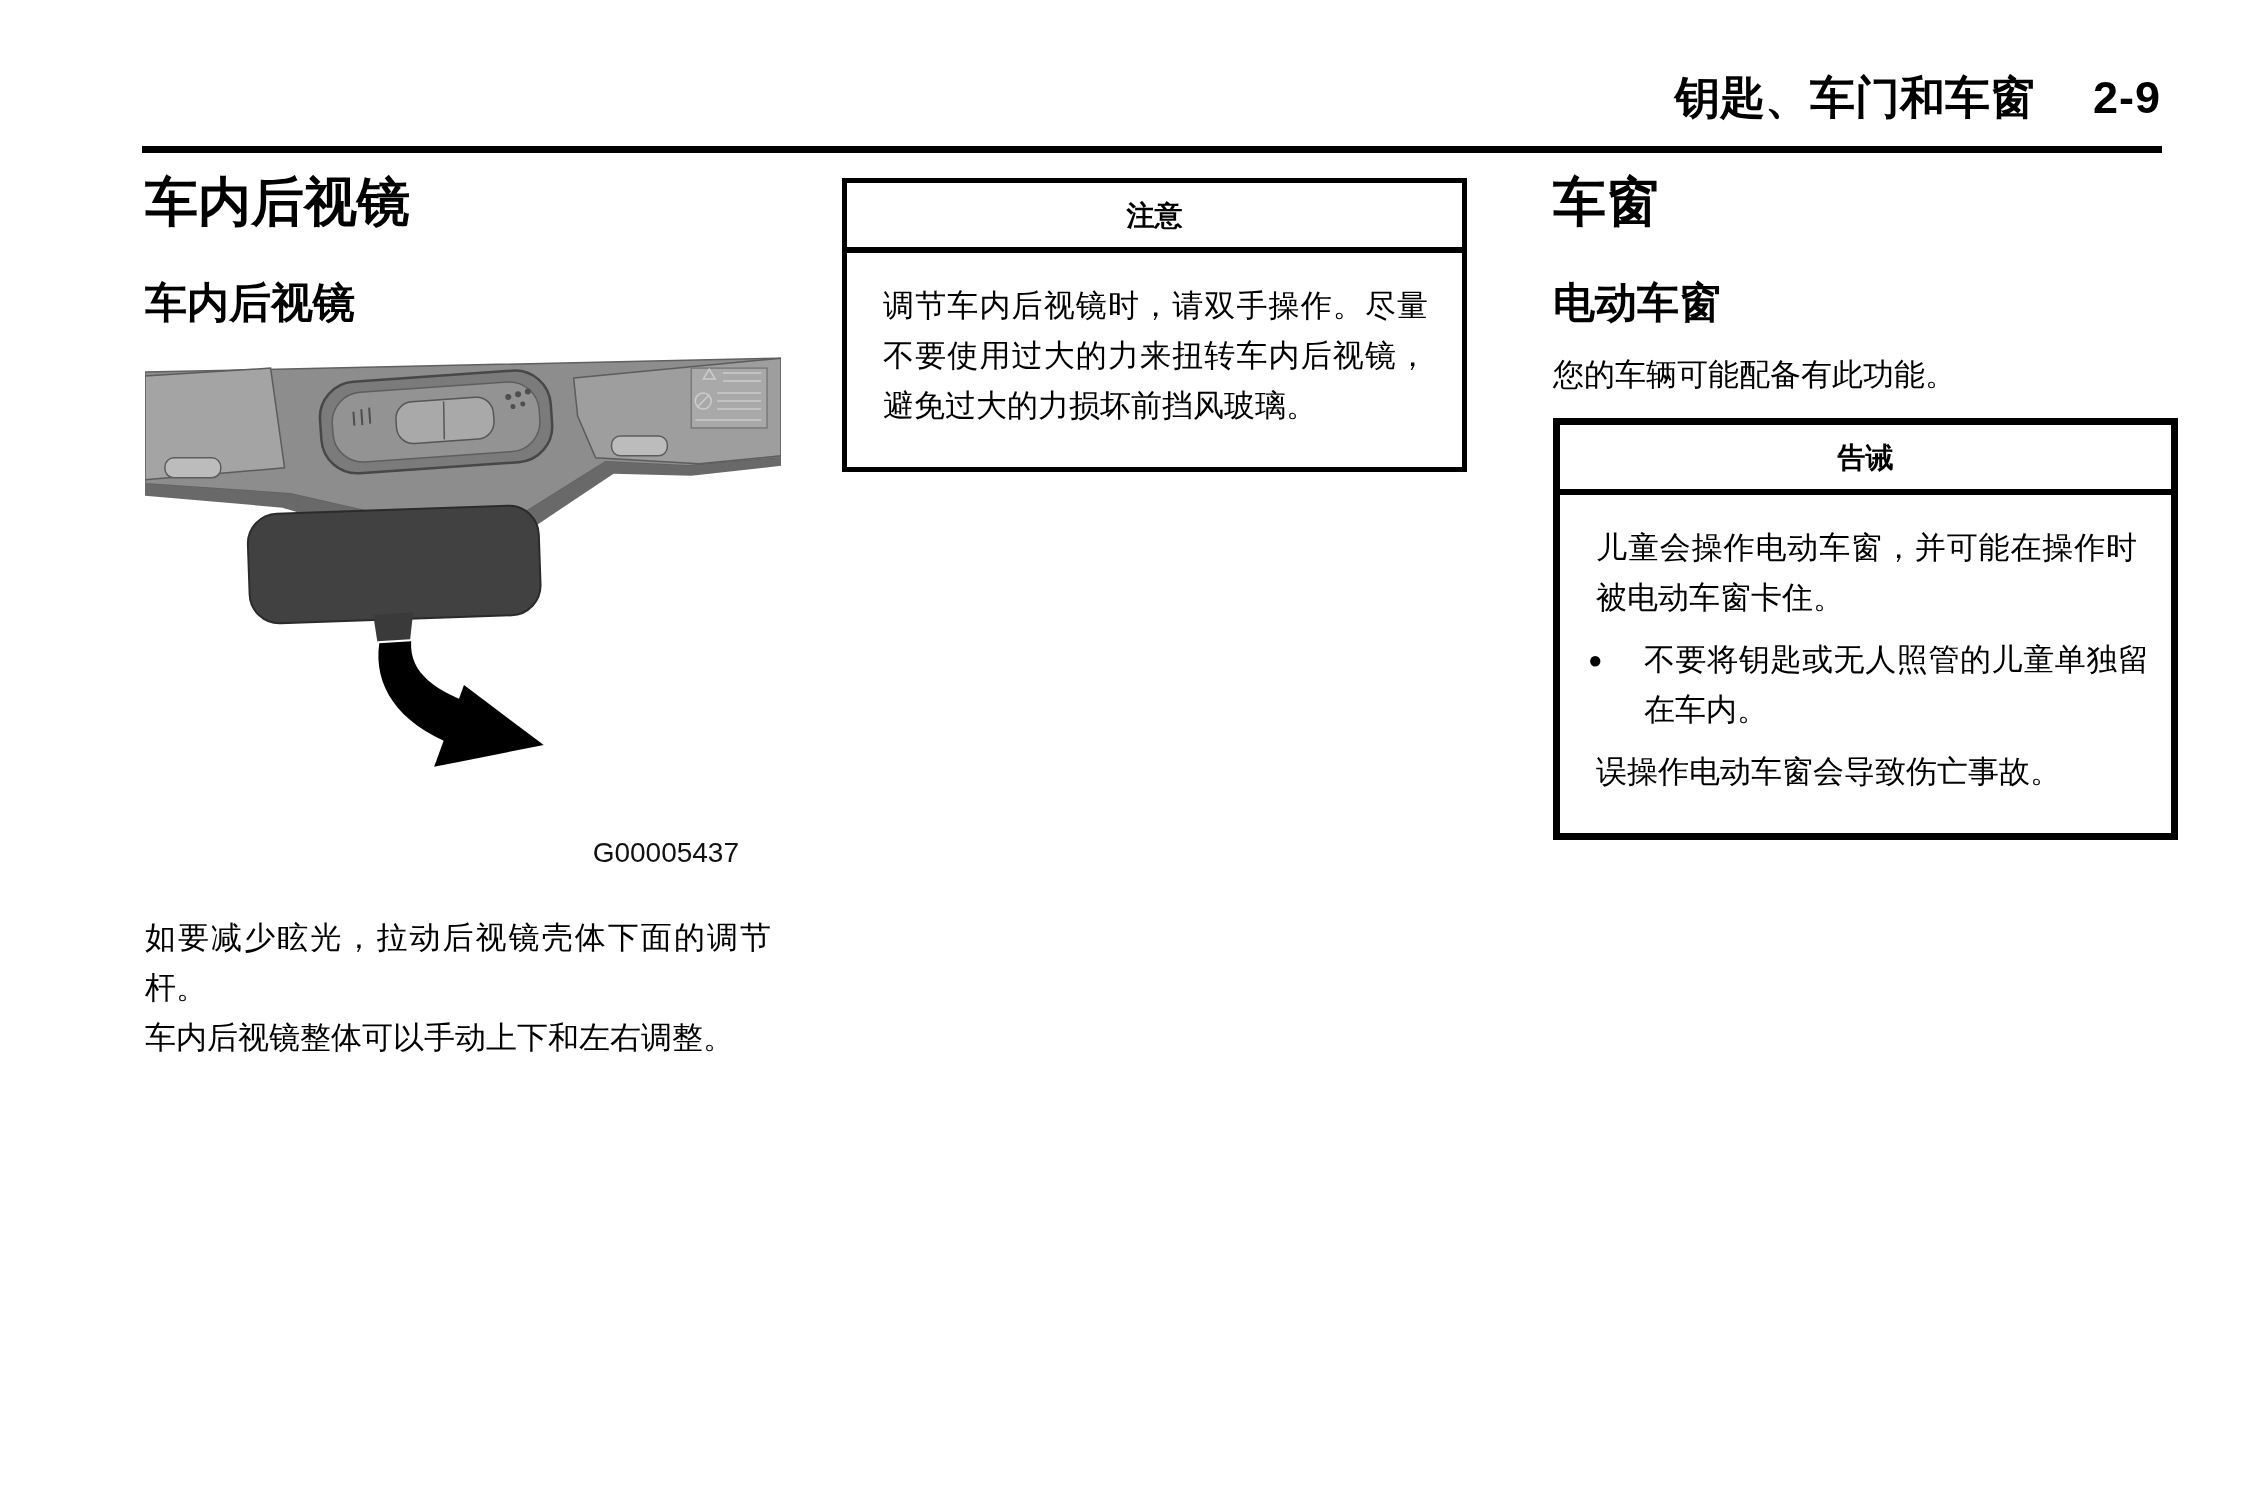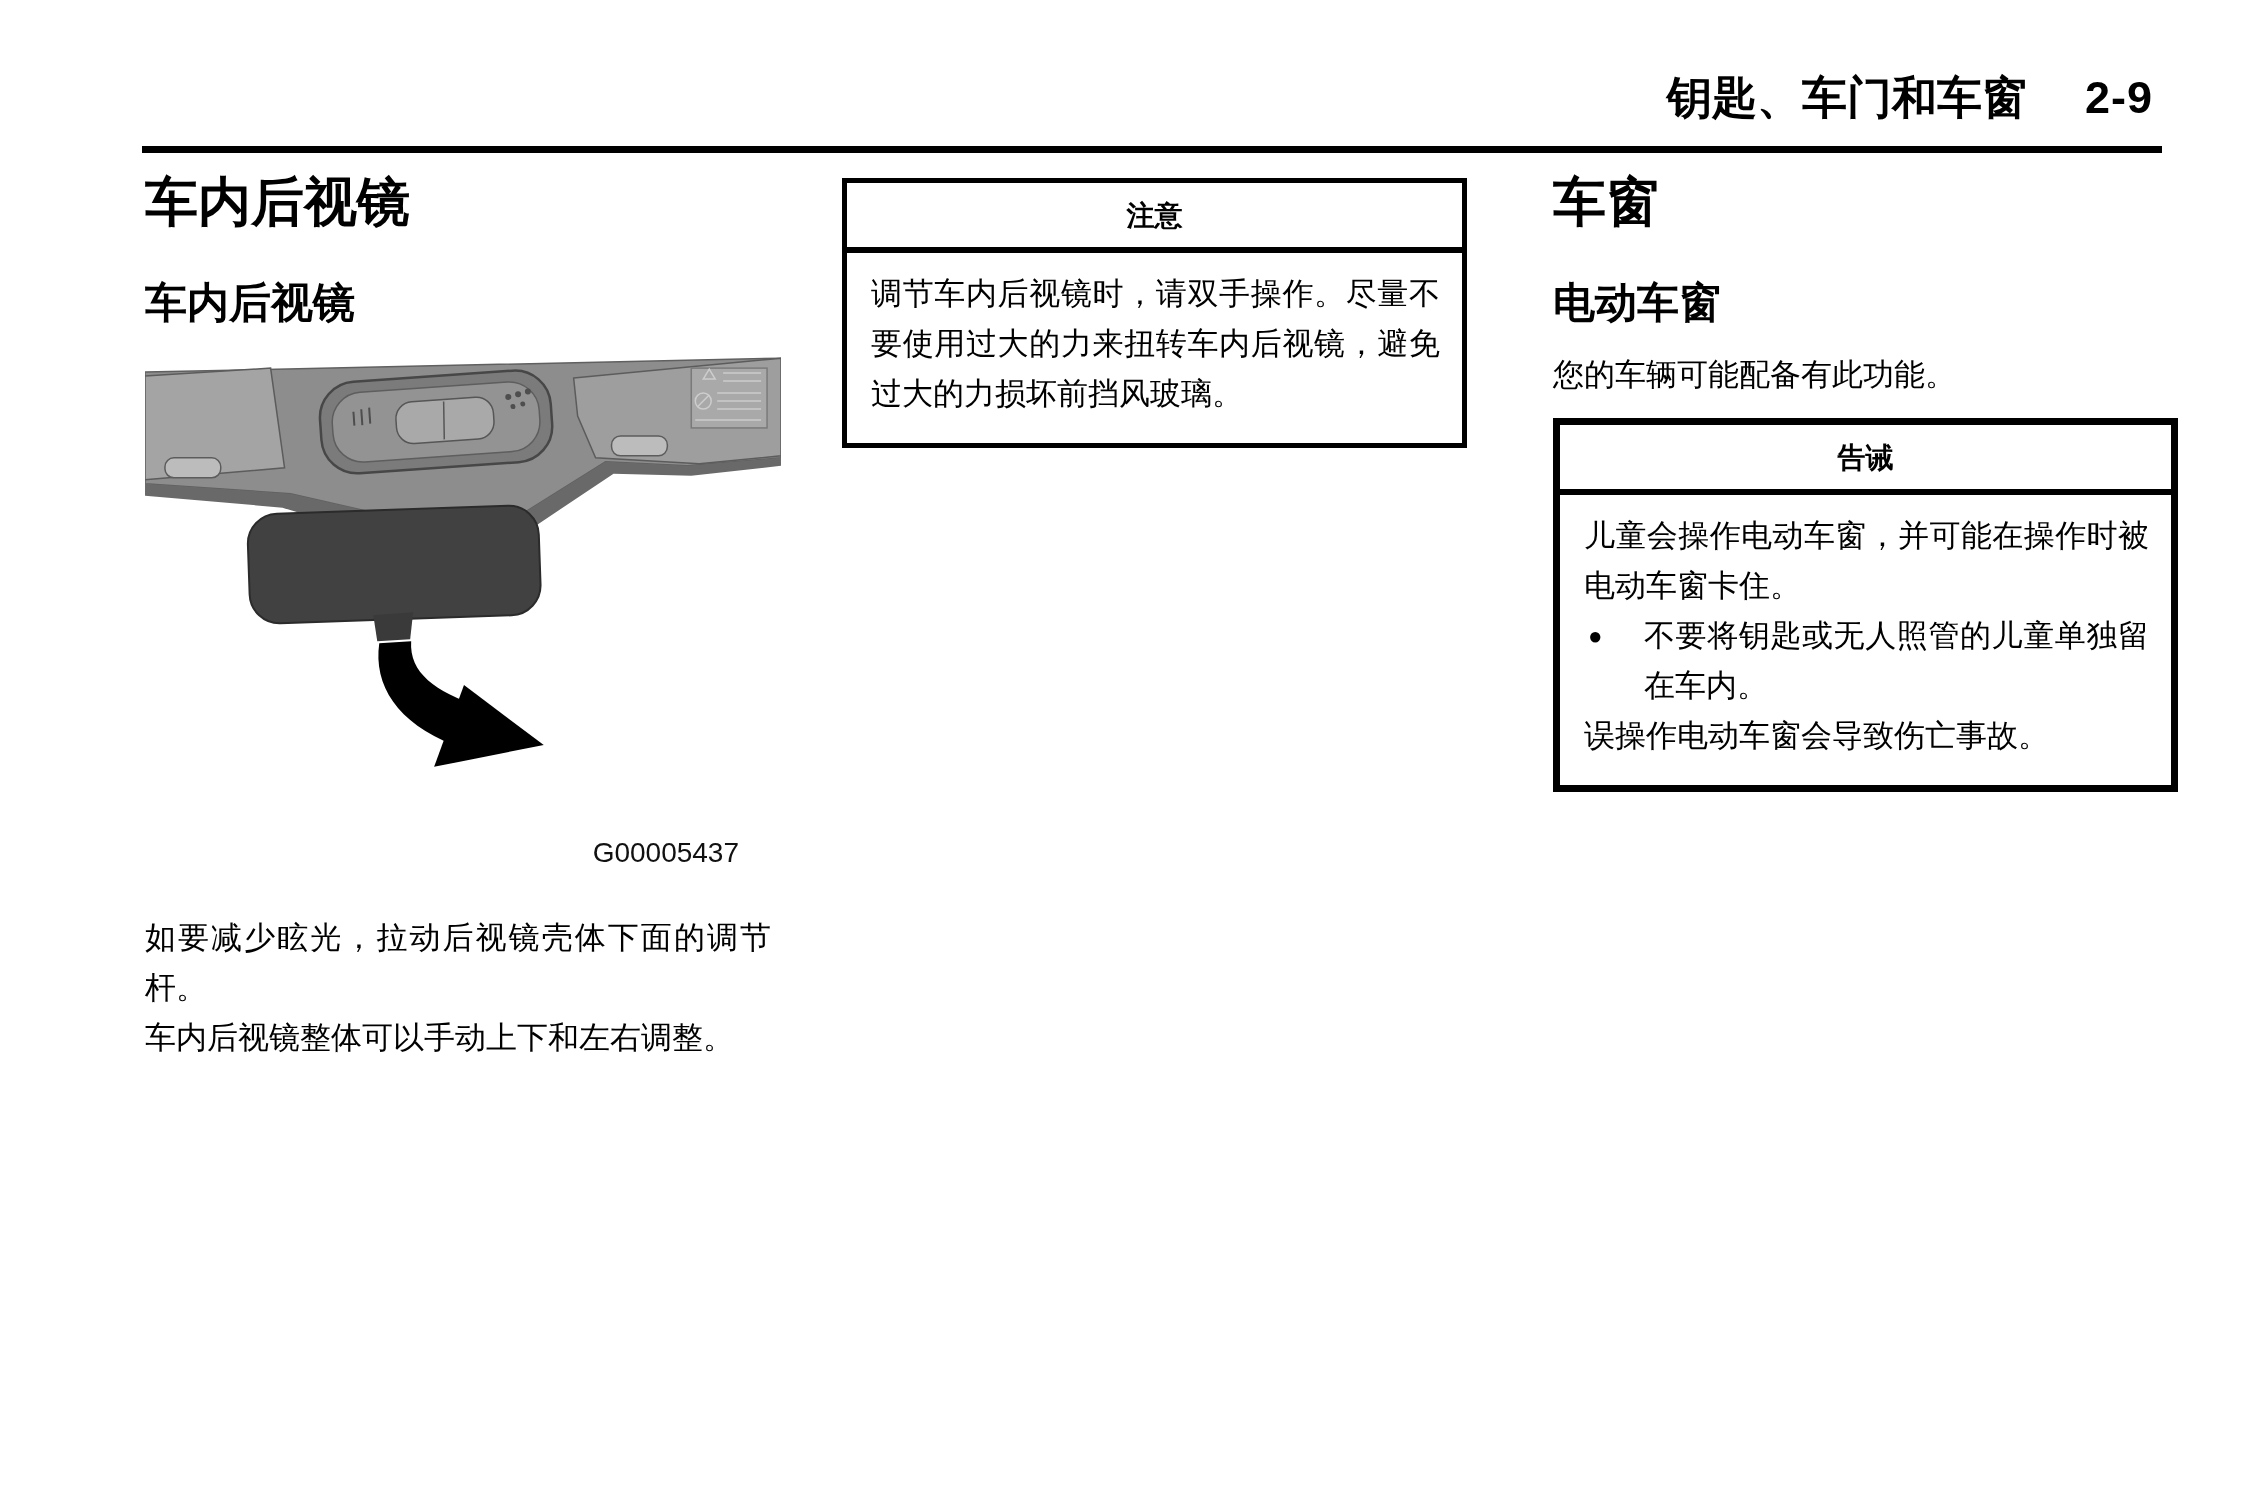--- a/index.html
+++ b/index.html
@@ -6,21 +6,21 @@
   .page{
     position:relative;
     width:2245px;height:1500px;
     background:#ffffff;
     font-family:"Liberation Sans","DejaVu Sans",sans-serif;
     color:#000;
     overflow:hidden;
   }
   
   .page-header{
-    position:absolute;top:68px;right:92px;
+    position:absolute;top:68px;right:84px;
     font-size:45px;font-weight:bold;white-space:nowrap;
   }
   .page-header .num{margin-left:58px;letter-spacing:1px;}
   .header-rule{
     position:absolute;left:142px;right:83px;top:146px;height:7px;background:#000;
   }
   
   .col{position:absolute;top:172px;}
   .col-left{left:145px;width:636px;}
   .col-right{left:1553px;width:625px;}
@@ -44,21 +44,21 @@
   }
   .warning-box{
     border:7px solid #000;box-sizing:border-box;background:#fff;
     margin-top:18px;
   }
   .box-title{
     text-align:center;font-size:28px;font-weight:bold;
     padding:14px 0 12px 0;border-bottom:6px solid #000;
   }
   .box-body{padding:16px 22px 24px 24px;font-size:31px;line-height:50px;}
-  .box-body p{margin:0;text-align:justify;}
+  .box-body p{margin:12px;text-align:justify;}
   .bullet-row{display:flex;align-items:flex-start;}
   .bullet-dot{
     flex:0 0 56px;width:56px;padding-left:4px;
     font-size:24px;line-height:50px;
   }
   .bullet-text{flex:1;text-align:justify;}
 </style>
 </head>
 <body>
 

